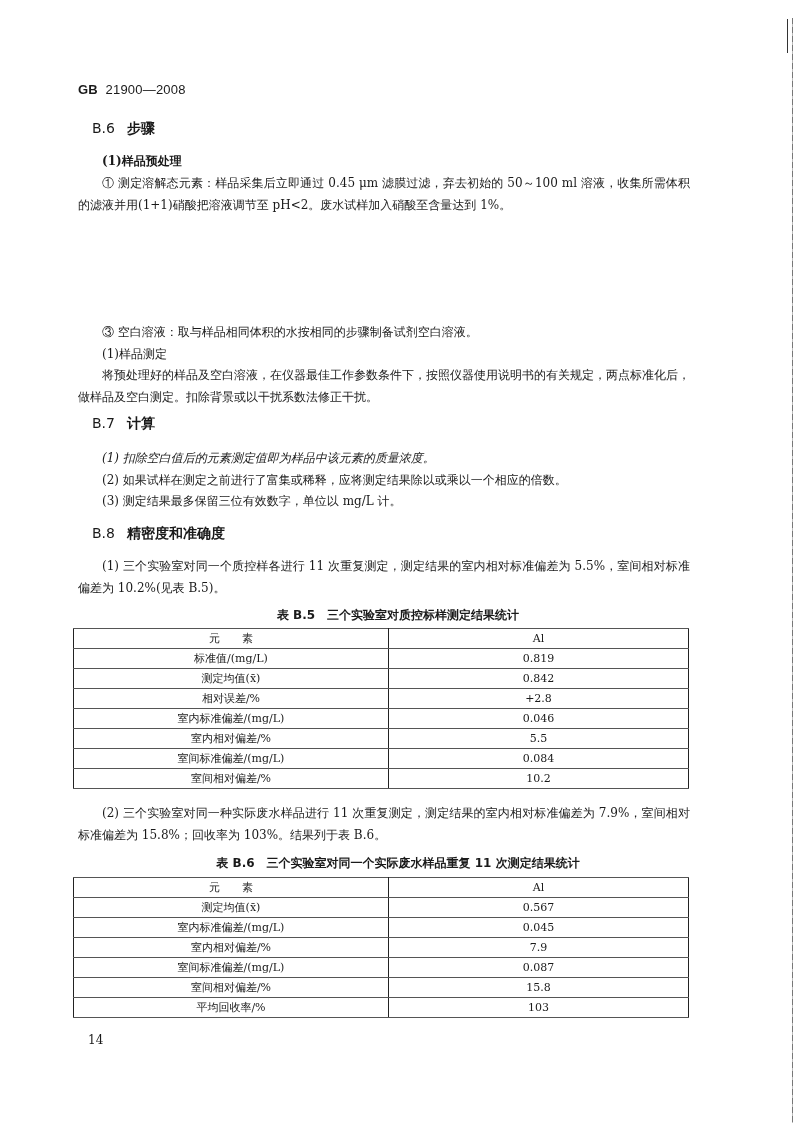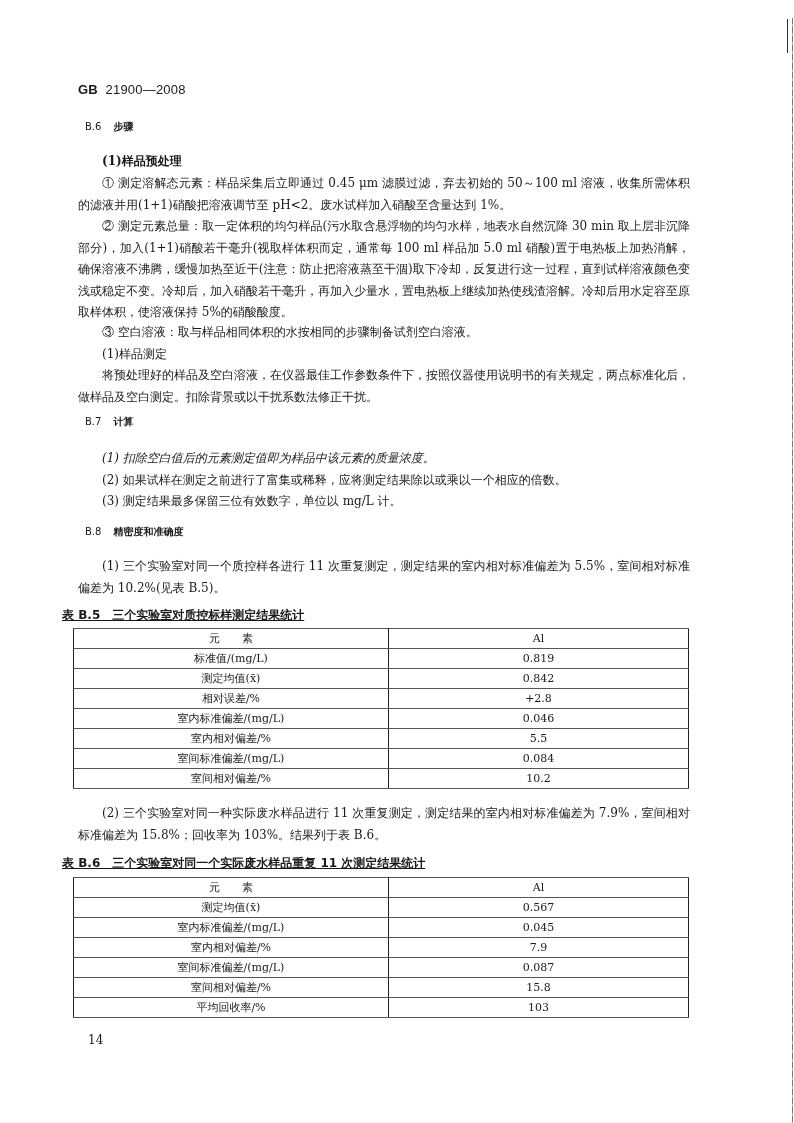--- a/index.html
+++ b/index.html
@@ -7,32 +7,32 @@
     width: 794px; height: 1123px; background: #ffffff; position: relative; overflow: hidden;
     font-family: "DejaVu Serif", "Liberation Serif", serif; color: #1a1a1a;
   }
   .page { position: absolute; left: 0; top: 0; width: 794px; height: 1045px; }
   .std-header {
     position: absolute; left: 78px; top: 82px; font-size: 13px; font-weight: bold;
     font-family: "Liberation Sans", "DejaVu Sans", sans-serif; letter-spacing: 0.2px;
   }
   .std-header .num { font-weight: normal; }
   .sec {
-    position: absolute; left: 85px; font-size: 10px; font-weight: bold;
+    position: absolute; left: 92px; font-size: 14px; font-weight: bold;
     font-family: "DejaVu Sans", "Liberation Sans", sans-serif;
   }
   .sec .code { font-weight: normal; margin-right: 12px; }
   .para {
     position: absolute; left: 78px; width: 612px; font-size: 12px; line-height: 21.5px;
     font-family: "DejaVu Serif", "Liberation Serif", serif; text-align: justify;
   }
   .indent { text-indent: 24px; }
   .caption {
-    position: absolute; left: 62px; width: 616px; text-align: left; font-size: 12px;
-    font-weight: bold; font-family: "DejaVu Sans", "Liberation Sans", sans-serif; text-decoration: underline;
+    position: absolute; left: 90px; width: 616px; text-align: center; font-size: 12px;
+    font-weight: bold; font-family: "DejaVu Sans", "Liberation Sans", sans-serif;
   }
   table.data {
     position: absolute; left: 73px; width: 616px; border-collapse: collapse;
     font-size: 11px; font-family: "DejaVu Serif", "Liberation Serif", serif;
     border: 1.5px solid #222;
   }
   table.data td {
     height: 19px; padding: 0; text-align: center; border-top: 1px solid #555;
     border-bottom: 1px solid #555; vertical-align: middle;
   }
@@ -58,21 +58,20 @@
   <div class="std-header">
     <span>GB</span>&nbsp;
     <span class="num">21900—2008</span>
   </div>
 
   <div class="sec" style="top:120px;">
     <span class="code">B.6</span><span>步骤</span>
   </div>
   <div class="para indent" style="top:151px;font-weight:bold;">(1)样品预处理</div>
   <div class="para indent" style="top:173px;">① 测定溶解态元素：样品采集后立即通过 0.45 μm 滤膜过滤，弃去初始的 50～100 ml 溶液，收集所需体积的滤液并用(1+1)硝酸把溶液调节至 pH&lt;2。废水试样加入硝酸至含量达到 1%。</div>
-  <div class="para indent" style="top:216px;">② 测定元素总量：取一定体积的均匀样品(污水取含悬浮物的均匀水样，地表水自然沉降 30 min 取上层非沉降部分)，加入(1+1)硝酸若干毫升(视取样体积而定，通常每 100 ml 样品加 5.0 ml 硝酸)置于电热板上加热消解，确保溶液不沸腾，缓慢加热至近干(注意：防止把溶液蒸至干涸)取下冷却，反复进行这一过程，直到试样溶液颜色变浅或稳定不变。冷却后，加入硝酸若干毫升，再加入少量水，置电热板上继续加热使残渣溶解。冷却后用水定容至原取样体积，使溶液保持 5%的硝酸酸度。</div>
   <div class="para indent" style="top:322px;">③ 空白溶液：取与样品相同体积的水按相同的步骤制备试剂空白溶液。</div>
   <div class="para indent" style="top:344px;">(1)样品测定</div>
   <div class="para indent" style="top:365px;">将预处理好的样品及空白溶液，在仪器最佳工作参数条件下，按照仪器使用说明书的有关规定，两点标准化后，做样品及空白测定。扣除背景或以干扰系数法修正干扰。</div>
 
   <div class="sec" style="top:415px;">
     <span class="code">B.7</span><span>计算</span>
   </div>
   <div class="para indent" style="top:448px;font-style:italic;">(1) 扣除空白值后的元素测定值即为样品中该元素的质量浓度。</div>
   <div class="para indent" style="top:470px;">(2) 如果试样在测定之前进行了富集或稀释，应将测定结果除以或乘以一个相应的倍数。</div>
   <div class="para indent" style="top:491px;">(3) 测定结果最多保留三位有效数字，单位以 mg/L 计。</div>

